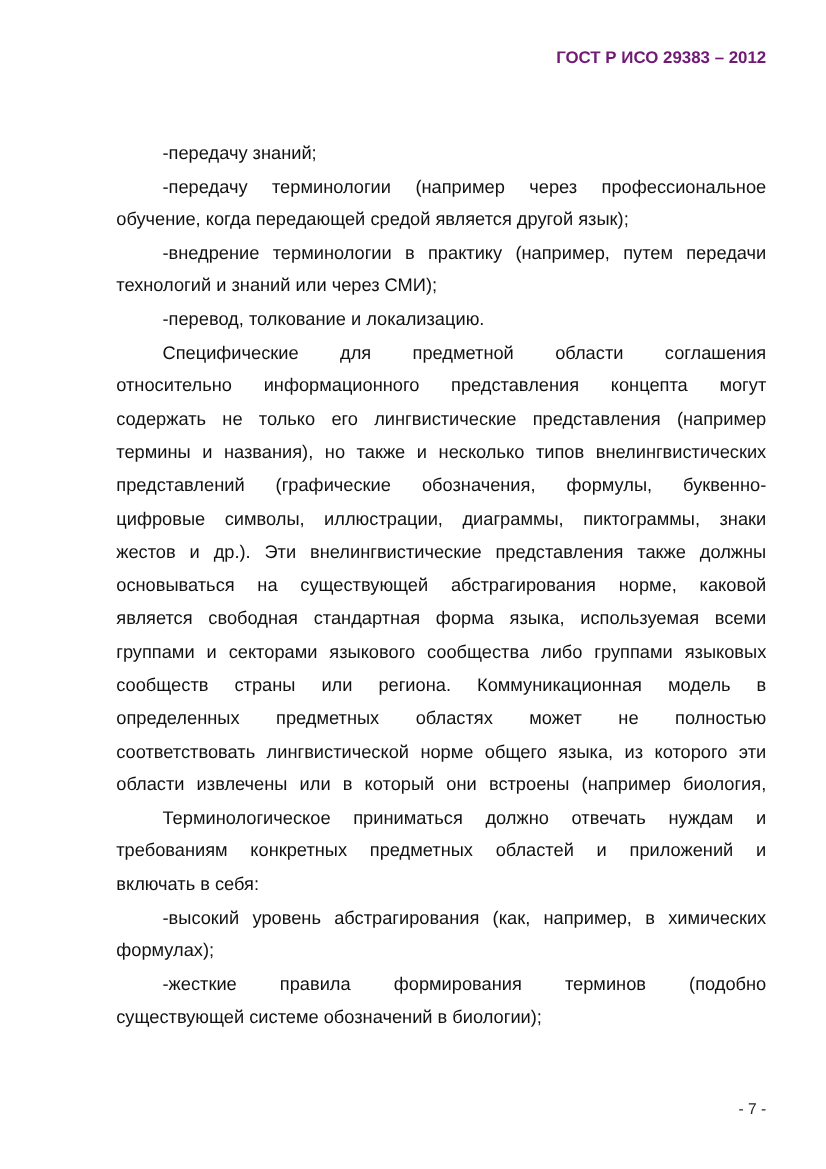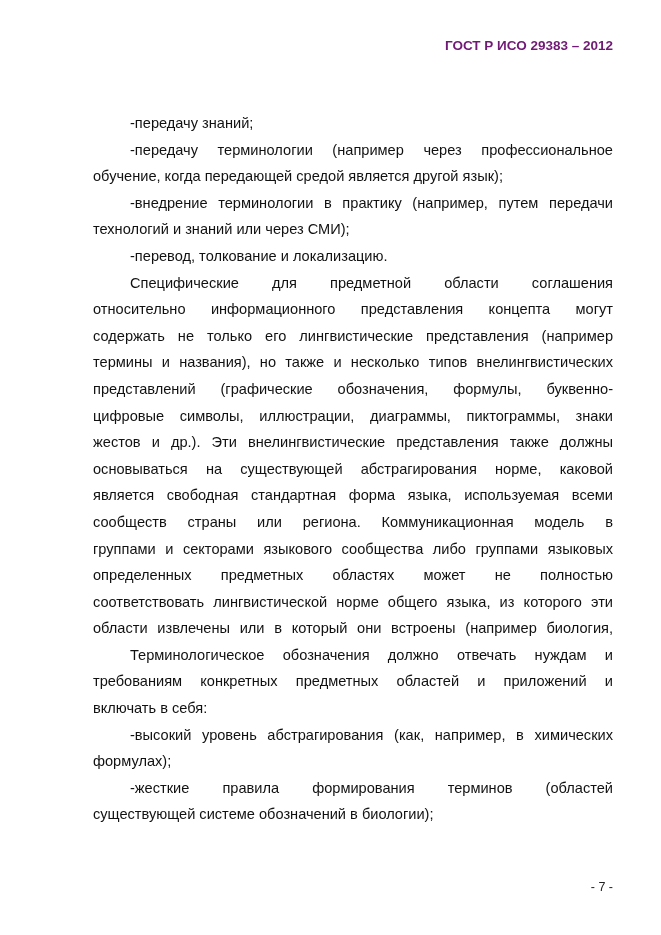--- a/index.html
+++ b/index.html
@@ -49,35 +49,35 @@
       <span class="line">относительно информационного представления концепта могут</span>
       <span class="line">содержать не только его лингвистические представления (например</span>
       <span class="line">термины и названия), но также и несколько типов внелингвистических</span>
       <span class="line">представлений (графические обозначения, формулы, буквенно-</span>
       <span class="line">цифровые символы, иллюстрации, диаграммы, пиктограммы, знаки</span>
       <span class="line">жестов и др.). Эти внелингвистические представления также должны</span>
     </div>
     <div>
       <span class="line">основываться на существующей абстрагирования норме, каковой</span>
       <span class="line">является свободная стандартная форма языка, используемая всеми</span>
+      <span class="line">группами и секторами языкового сообщества либо группами языковых</span>
       <span class="line">сообществ страны или региона. Коммуникационная модель в</span>
-      <span class="line">группами и секторами языкового сообщества либо группами языковых</span>
       <span class="line">определенных предметных областях может не полностью</span>
       <span class="line">соответствовать лингвистической норме общего языка, из которого эти</span>
       <span class="line">области извлечены или в который они встроены (например биология,</span>
     </div>
     <div>
-      <span class="line indent">Терминологическое обозначения должно отвечать нуждам и</span>
+      <span class="line indent">Терминологическое приниматься должно отвечать нуждам и</span>
       <span class="line">требованиям конкретных предметных областей и приложений и</span>
       <span class="line last">включать в себя:</span>
     </div>
     <div>
       <span class="line indent">-высокий уровень абстрагирования (как, например, в химических</span>
       <span class="line last">формулах);</span>
     </div>
     <div>
-      <span class="line indent">-жесткие правила формирования терминов (областей</span>
+      <span class="line indent">-жесткие правила формирования терминов (подобно</span>
       <span class="line last">существующей системе обозначений в биологии);</span>
     </div>
   </div>
 
   <div class="footer">- 7 -</div>
 </div>
 
 </body></html>

